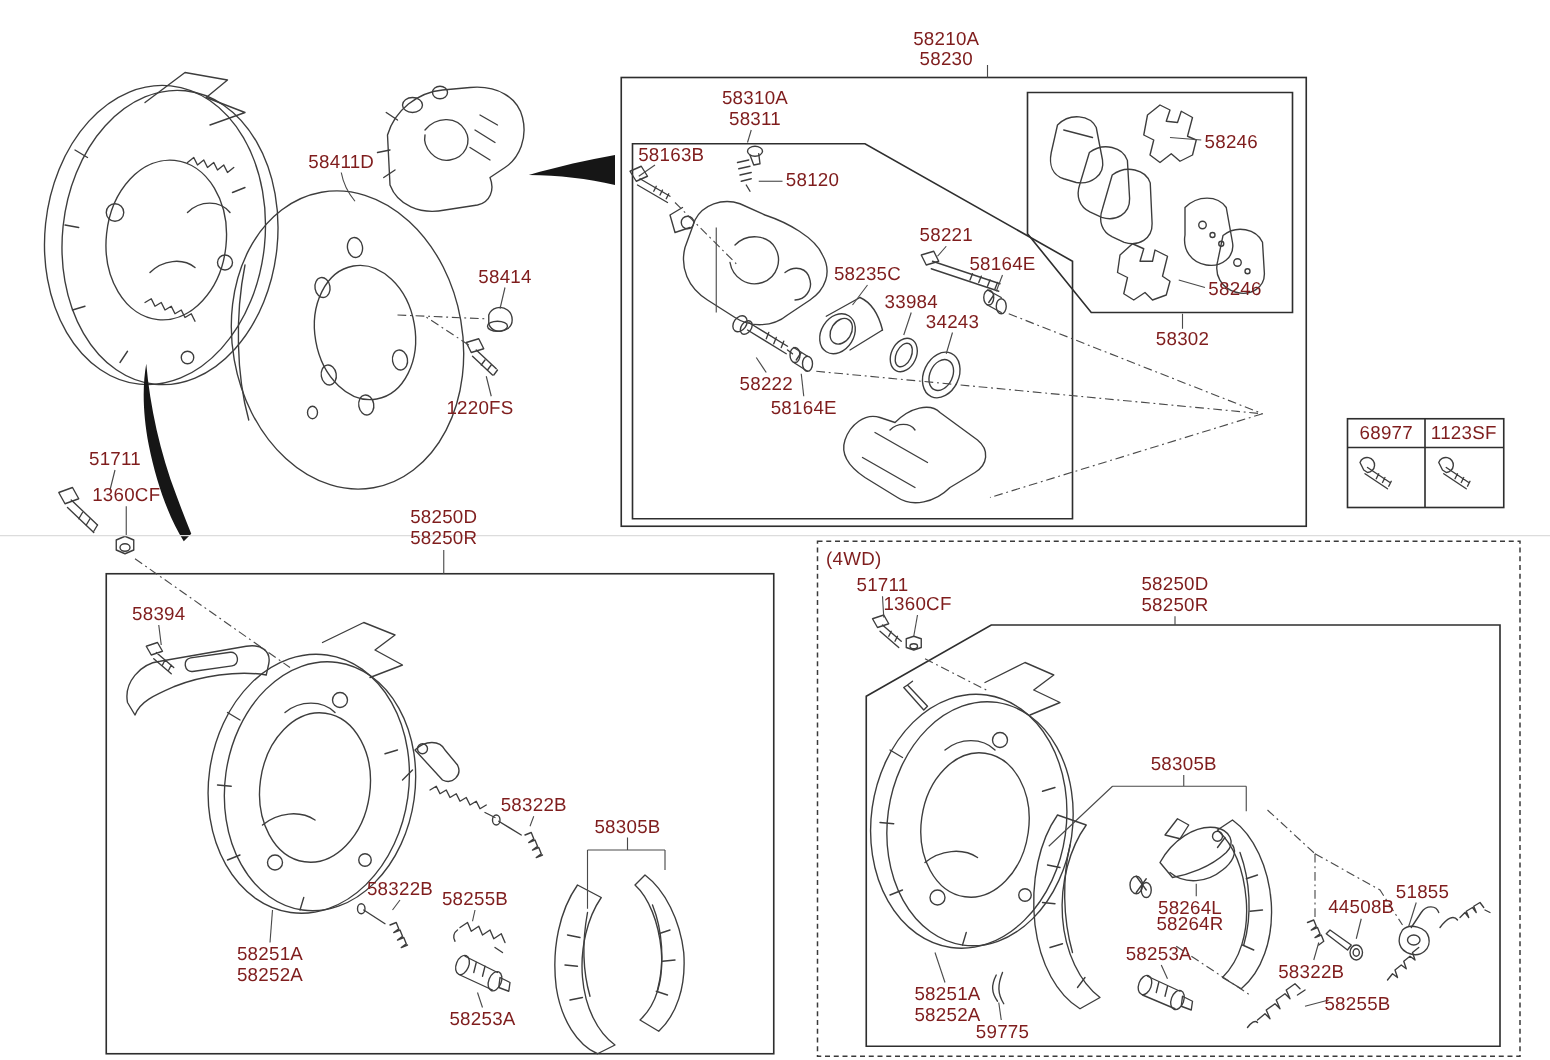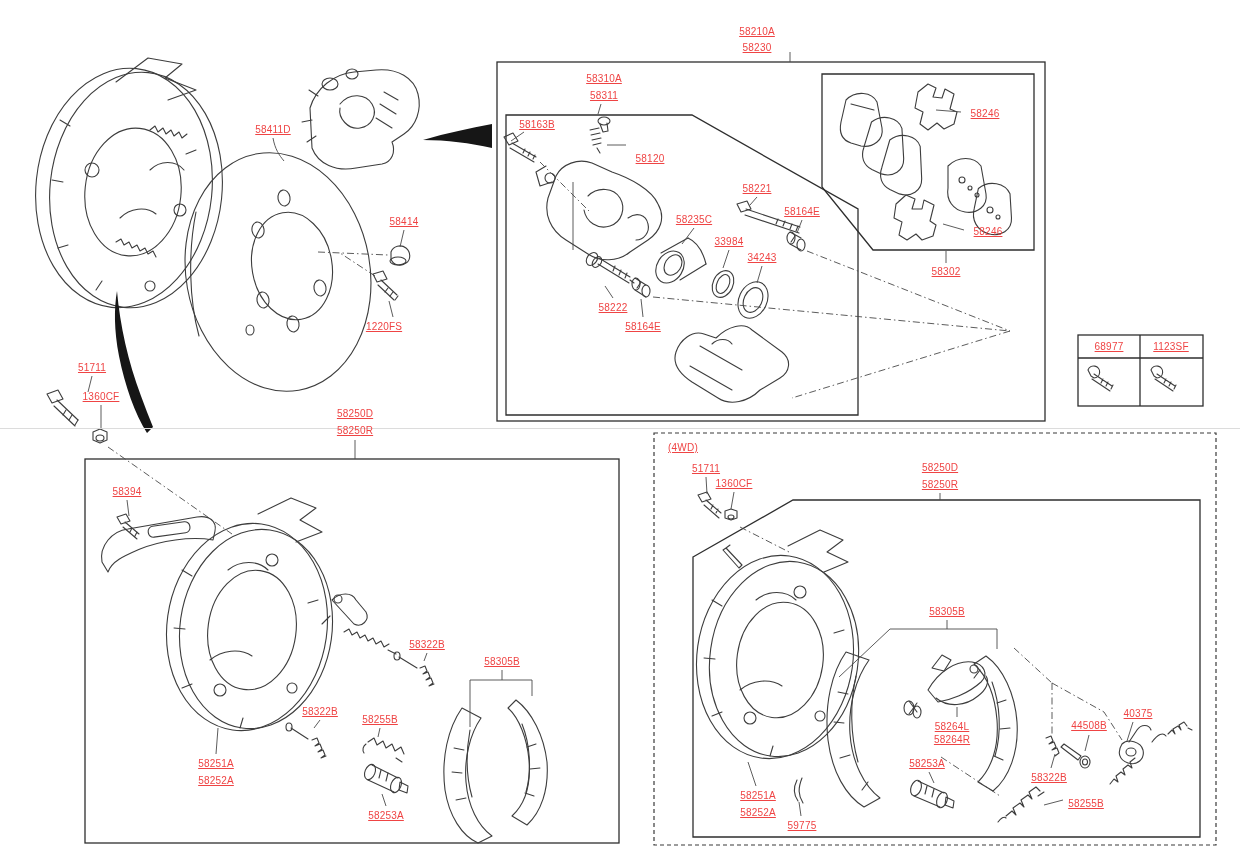--- a/index.html
+++ b/index.html
@@ -10,23 +10,22 @@
   }
   svg{position:absolute;left:0;top:0;}
   .art{stroke:#3d3d3d;fill:none;stroke-width:1.1;stroke-linejoin:round;stroke-linecap:round;}
   .box{stroke:#2e2e2e;fill:none;stroke-width:1.3;}
   .lead{stroke:#4a4a4a;fill:none;stroke-width:0.9;}
   .dash{stroke:#4a4a4a;fill:none;stroke-width:0.9;stroke-dasharray:7 3 1.5 3;}
   .dashedbox{stroke:#3a3a3a;fill:none;stroke-width:1.2;stroke-dasharray:4 3;}
   .ink{fill:#161616;stroke:none;}
   .lbl{
     position:absolute;transform:translateX(-50%);
-    font-size:10px;line-height:16px;color:#ef4444;white-space:nowrap;
+    font-size:15px;line-height:16px;color:#7f1d1d;white-space:nowrap;
     letter-spacing:0.2px;
-    text-decoration:underline;
   }
   .seam{position:absolute;left:0;width:1240px;height:1px;background:#dcdcdc;}
 </style>
 </head>
 <body>
 
 <div id="page">
 
 <svg width="1240" height="848" viewBox="0 0 1240 848">
 
@@ -379,21 +378,21 @@
 <div class="lbl" style="left:404px;top:214px">58414</div>
 <div class="lbl" style="left:384px;top:319px">1220FS</div>
 <div class="lbl" style="left:92px;top:360px">51711</div>
 <div class="lbl" style="left:101px;top:389px">1360CF</div>
 
 <div class="lbl" style="left:757px;top:24px">58210A</div>
 <div class="lbl" style="left:757px;top:40px">58230</div>
 <div class="lbl" style="left:604px;top:71px">58310A</div>
 <div class="lbl" style="left:604px;top:88px">58311</div>
 <div class="lbl" style="left:537px;top:117px">58163B</div>
-<div class="lbl" style="left:650px;top:151px">58120</div>
+<div class="lbl" style="left:650px;top:137px">58120</div>
 <div class="lbl" style="left:757px;top:181px">58221</div>
 <div class="lbl" style="left:802px;top:204px">58164E</div>
 <div class="lbl" style="left:694px;top:212px">58235C</div>
 <div class="lbl" style="left:729px;top:234px">33984</div>
 <div class="lbl" style="left:762px;top:250px">34243</div>
 <div class="lbl" style="left:613px;top:300px">58222</div>
 <div class="lbl" style="left:643px;top:319px">58164E</div>
 
 <div class="lbl" style="left:985px;top:106px">58246</div>
 <div class="lbl" style="left:988px;top:224px">58246</div>
@@ -421,15 +420,15 @@
 <div class="lbl" style="left:947px;top:604px">58305B</div>
 <div class="lbl" style="left:952px;top:719px">58264L</div>
 <div class="lbl" style="left:952px;top:732px">58264R</div>
 <div class="lbl" style="left:927px;top:756px">58253A</div>
 <div class="lbl" style="left:758px;top:788px">58251A</div>
 <div class="lbl" style="left:758px;top:805px">58252A</div>
 <div class="lbl" style="left:802px;top:818px">59775</div>
 <div class="lbl" style="left:1049px;top:770px">58322B</div>
 <div class="lbl" style="left:1086px;top:796px">58255B</div>
 <div class="lbl" style="left:1089px;top:718px">44508B</div>
-<div class="lbl" style="left:1138px;top:706px">40375</div>
+<div class="lbl" style="left:1138px;top:706px">51855</div>
 
 </div>
 
 </body></html>

